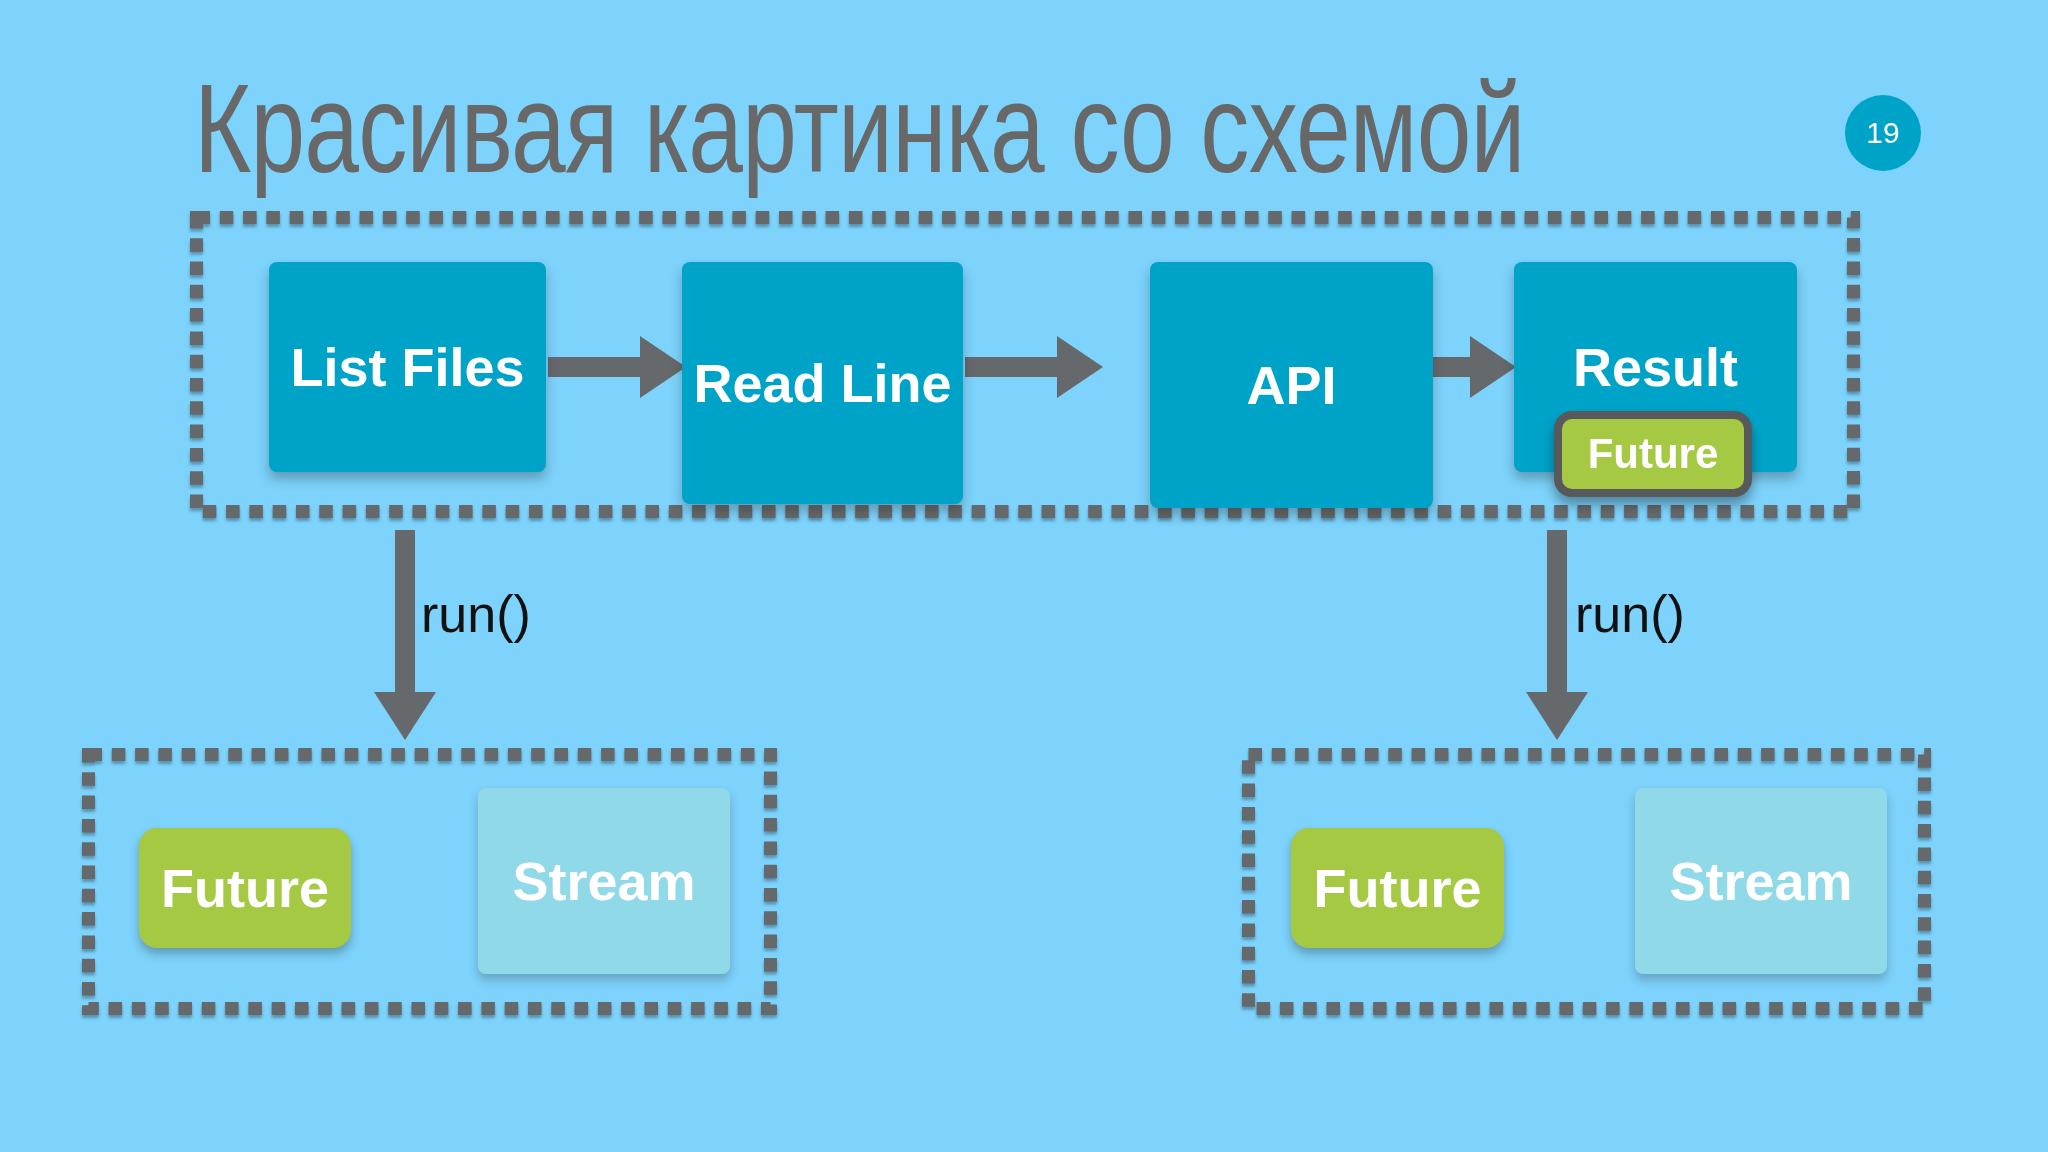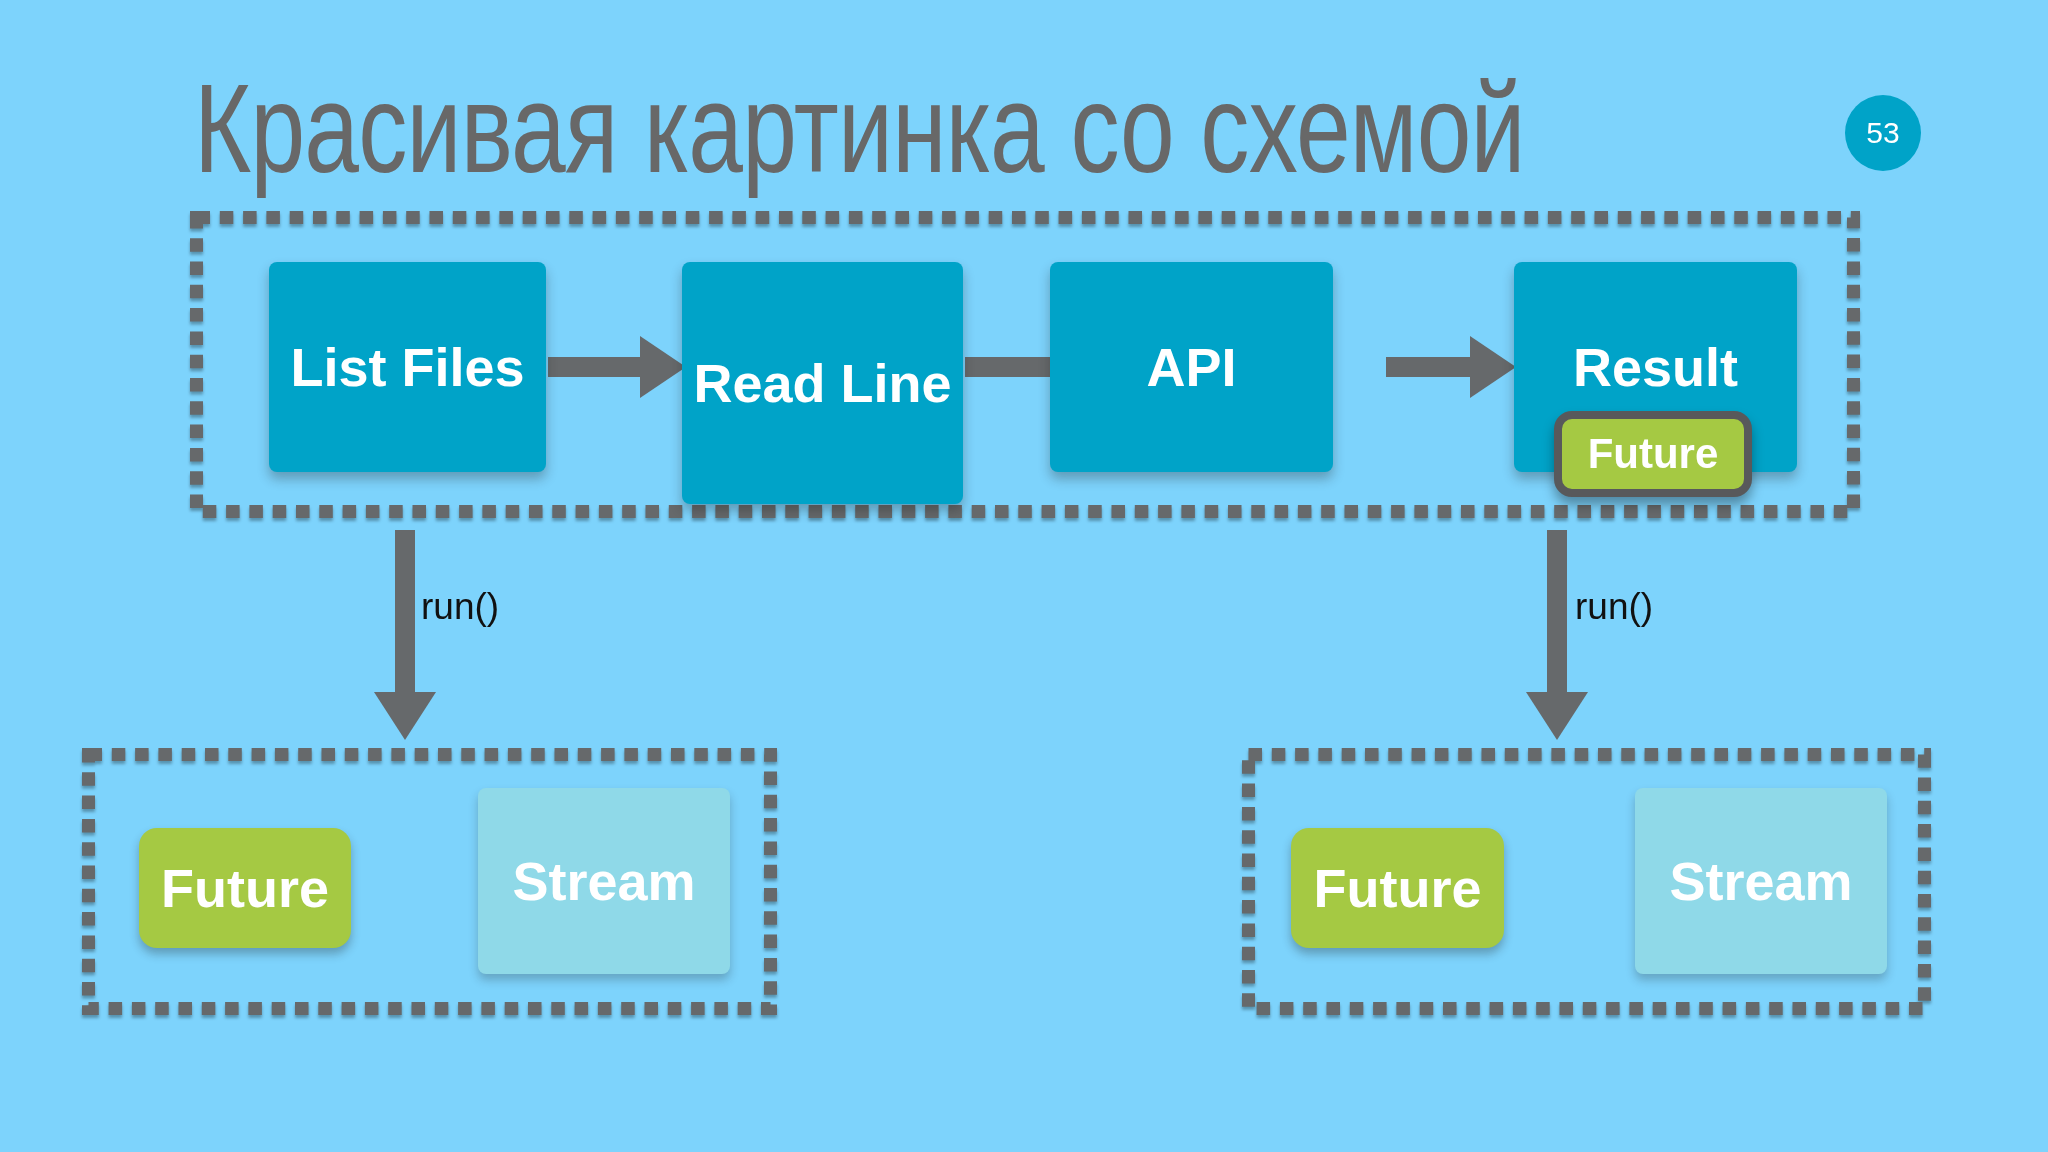--- a/index.html
+++ b/index.html
@@ -34,30 +34,30 @@
   .node.lightblue{background:var(--light-blue,#8fd9e8);font-size:54px;box-shadow:0 6px 10px rgba(30,30,30,.25);text-align:right;}
 
   .future-badge{
     position:absolute;box-sizing:border-box;
     background:var(--green,#a5c943);border:8px solid var(--badge-border,#58595b);
     border-radius:18px;display:flex;align-items:center;justify-content:center;
     color:#fff;font-weight:bold;font-size:42px;
     box-shadow:0 8px 12px rgba(0,0,0,.35);
   }
 
-  .run-label{position:absolute;font-size:37px;color:#111;line-height:1;}
+  .run-label{position:absolute;font-size:52px;color:#111;line-height:1;}
 </style>
 </head>
 <body>
 
 <div class="slide">
 
   <h1 class="title">Красивая картинка со схемой</h1>
 
-  <div class="page-badge">53</div>
+  <div class="page-badge">19</div>
 
   <svg class="lines" width="2048" height="1152" viewBox="0 0 2048 1152">
 
     <rect class="frame" x="196.5" y="217.5" width="1657" height="294"></rect>
     <rect class="frame" x="88.5" y="754.5" width="682" height="254"></rect>
     <rect class="frame" x="1248.5" y="754.5" width="676" height="254"></rect>
 
     <line class="arrow-line" x1="548" y1="367" x2="640" y2="367"></line>
     <polygon class="arrow-head" points="640,336 640,398 686,367"></polygon>
 
@@ -73,21 +73,21 @@
     <line class="arrow-line" x1="1557" y1="530" x2="1557" y2="692"></line>
     <polygon class="arrow-head" points="1526,692 1588,692 1557,740"></polygon>
   </svg>
 
   <div class="node teal" style="left:269px;top:262px;width:277px;height:210px">
     <span>List Files</span>
   </div>
   <div class="node teal" style="left:682px;top:262px;width:281px;height:242px">
     <span>Read Line</span>
   </div>
-  <div class="node teal" style="left:1050px;top:262px;width:283px;height:210px">
+  <div class="node teal" style="left:1150px;top:262px;width:283px;height:246px">
     <span>API</span>
   </div>
   <div class="node teal" style="left:1514px;top:262px;width:283px;height:210px">
     <span>Result</span>
   </div>
 
   <div class="future-badge" style="left:1554px;top:411px;width:198px;height:86px">
     <span>Future</span>
   </div>
 

